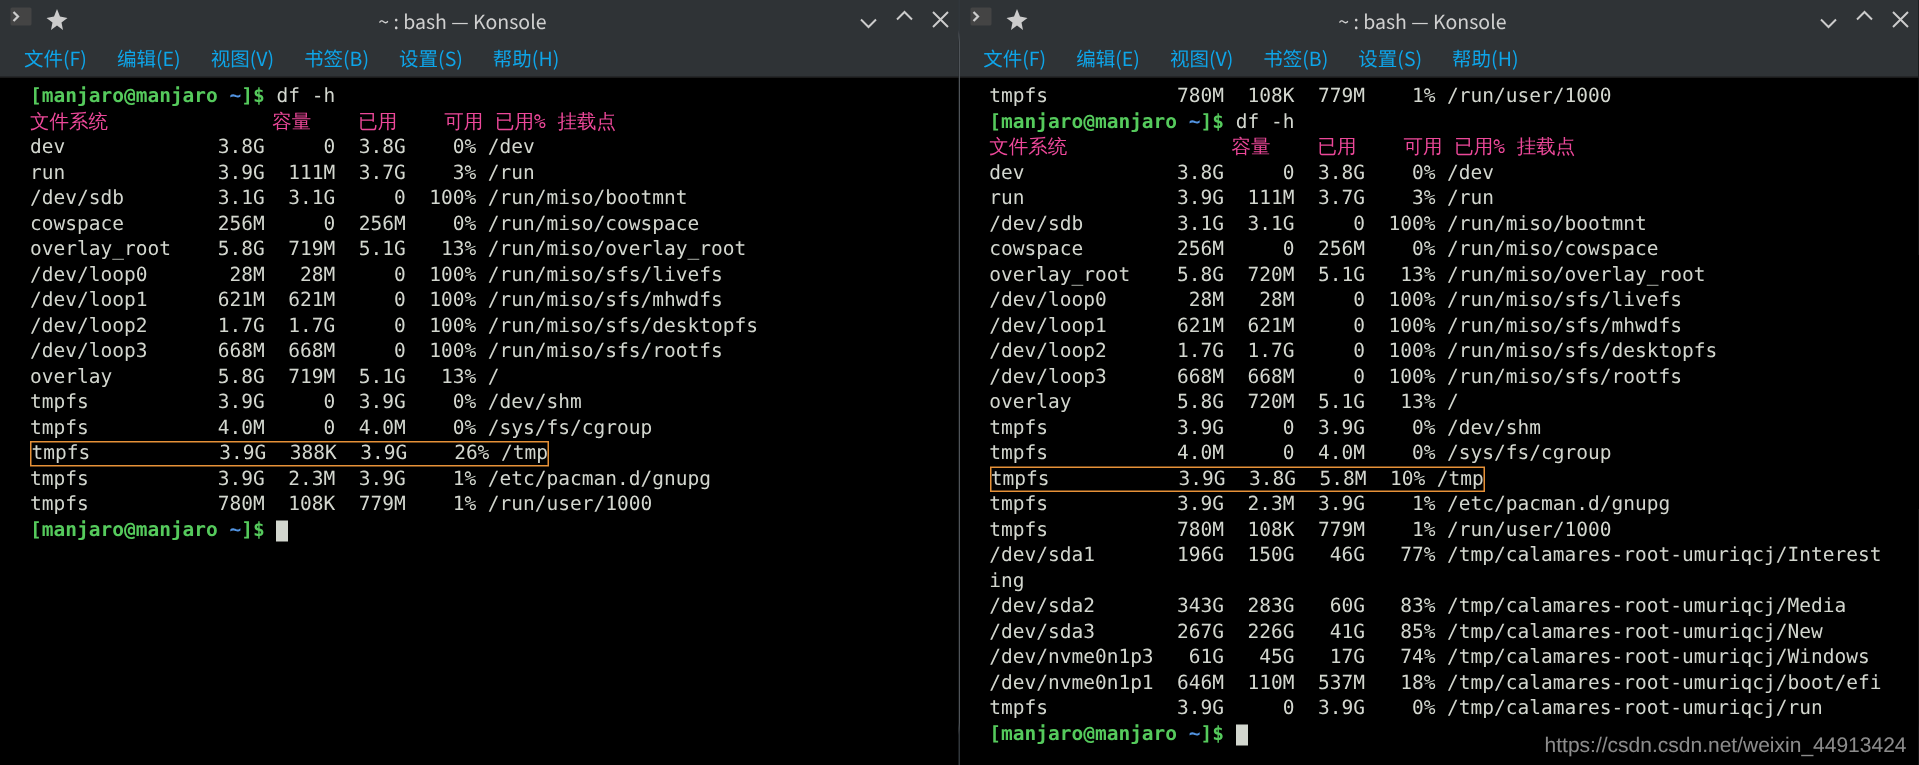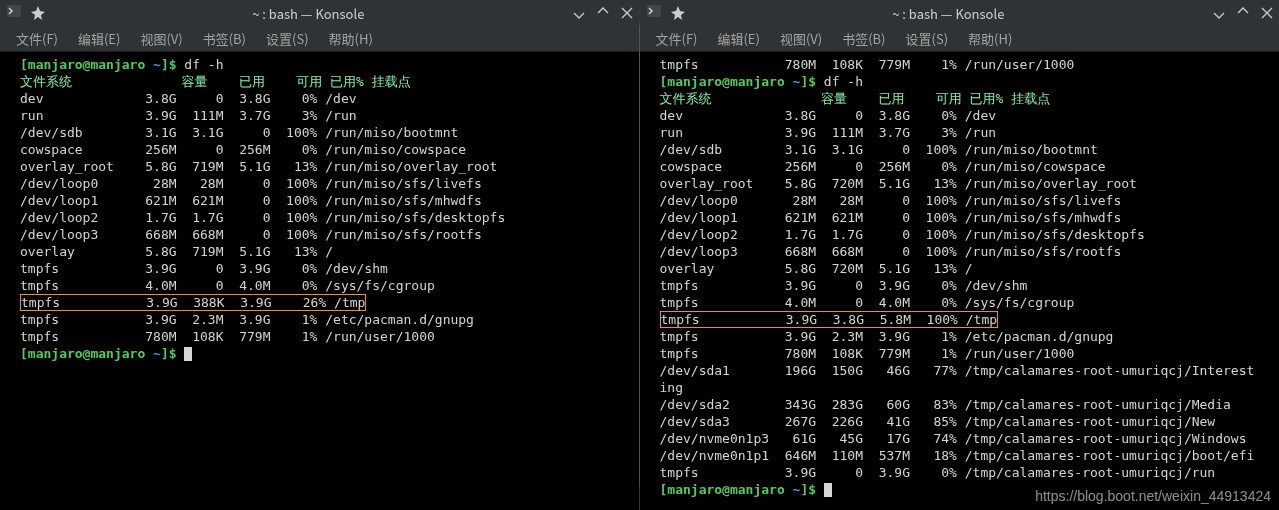--- a/index.html
+++ b/index.html
@@ -20,35 +20,35 @@
     height:26px; background:#2f3336; display:flex; align-items:center;
     justify-content:space-between; padding:0 4px 0 6px;
     font-size:13px; color:#d0d0d0;
   }
   .titlebar .left, .titlebar .right { display:flex; align-items:center; gap:8px; }
   .titlebar .left svg { width:16px; height:16px; }
   .titlebar .ctrl { width:16px; height:16px; display:flex; align-items:center; justify-content:center; color:#d0d0d0; }
   .titlebar .title { flex:1; text-align:center; }
   .menubar {
     height:26px; background:#2f3336; display:flex; align-items:center;
-    gap:0; padding:0 6px; font-size:13px; color:#a3a3a3;
+    gap:0; padding:0 6px; font-size:13px; color:#0ea5e9;
     border-bottom:1px solid #1b1b1b;
   }
   .menubar .mitem { padding:0 10px; }
   .term {
     flex:1; background:#000; padding:4px 20px; overflow:hidden;
   }
   pre.termtext {
     font-family:"DejaVu Sans Mono","Noto Sans Mono",monospace;
     font-size:13px; line-height:17px; color:#d3d7cf;
     white-space:pre;
   }
   .g { color:#55ca5c; font-weight:bold; }   
   .b { color:#5294e2; font-weight:bold; }   
-  .w { color:#86efac; }
+  .w { color:#ec4899; }
   .box { border:1px solid #e69138; display:inline-block; line-height:15px; }
   .cursor {
     display:inline-block; width:8px; height:14px; background:#d3d7cf;
     vertical-align:text-bottom;
   }
   .watermark {
     position:absolute; right:8px; bottom:6px;
     font-family:sans-serif; font-size:14px; color:rgba(255,255,255,0.55);
     text-shadow:0 0 3px #000;
   }
@@ -173,29 +173,29 @@
 /dev/sdb        3.1G  3.1G     0  100% /run/miso/bootmnt
 cowspace        256M     0  256M    0% /run/miso/cowspace
 overlay_root    5.8G  720M  5.1G   13% /run/miso/overlay_root
 /dev/loop0       28M   28M     0  100% /run/miso/sfs/livefs
 /dev/loop1      621M  621M     0  100% /run/miso/sfs/mhwdfs
 /dev/loop2      1.7G  1.7G     0  100% /run/miso/sfs/desktopfs
 /dev/loop3      668M  668M     0  100% /run/miso/sfs/rootfs
 overlay         5.8G  720M  5.1G   13% /
 tmpfs           3.9G     0  3.9G    0% /dev/shm
 tmpfs           4.0M     0  4.0M    0% /sys/fs/cgroup
-<span class="box">tmpfs           3.9G  3.8G  5.8M  100% /tmp</span>
+<span class="box">tmpfs           3.9G  3.8G  5.8M  10% /tmp</span>
 tmpfs           3.9G  2.3M  3.9G    1% /etc/pacman.d/gnupg
 tmpfs           780M  108K  779M    1% /run/user/1000
 /dev/sda1       196G  150G   46G   77% /tmp/calamares-root-umuriqcj/Interest
 ing
 /dev/sda2       343G  283G   60G   83% /tmp/calamares-root-umuriqcj/Media
 /dev/sda3       267G  226G   41G   85% /tmp/calamares-root-umuriqcj/New
 /dev/nvme0n1p3   61G   45G   17G   74% /tmp/calamares-root-umuriqcj/Windows
 /dev/nvme0n1p1  646M  110M  537M   18% /tmp/calamares-root-umuriqcj/boot/efi
 tmpfs           3.9G     0  3.9G    0% /tmp/calamares-root-umuriqcj/run
 <span class="g">[</span><span class="g">manjaro@manjaro</span> <span class="b">~</span><span class="g">]$</span> <span class="cursor"></span></pre>
     </div>
   </div>
 
 </div>
 
-<div class="watermark">https://blog.boot.net/weixin_44913424</div>
+<div class="watermark">https://csdn.csdn.net/weixin_44913424</div>
 
 </body></html>

